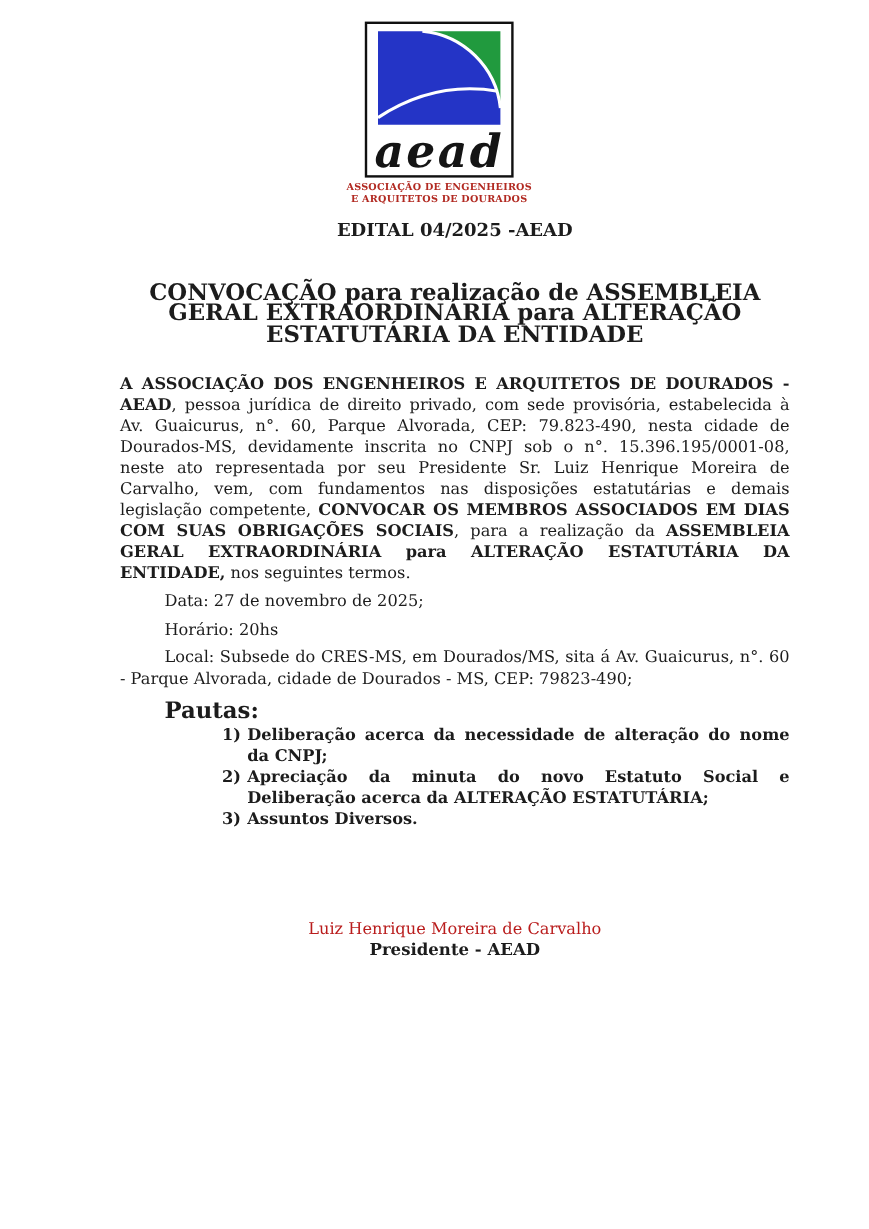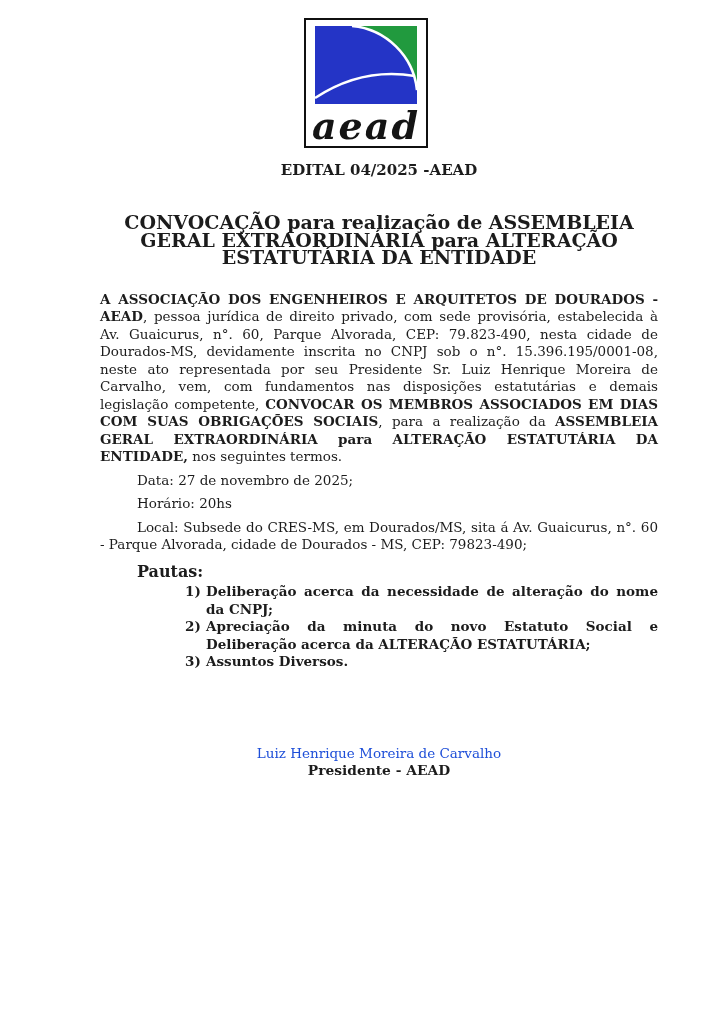--- a/index.html
+++ b/index.html
@@ -39,52 +39,56 @@
   .body-par {
     margin-top:24px; text-align:justify; font-size:13.5px; line-height:17.5px;
   }
   .b { font-weight:bold; }
 
   .detail-line {
     font-weight:normal; font-size:13.5px; line-height:17.5px;
     text-indent:37px; margin-top:6px; text-align:justify;
   }
   .agenda-label {
-    font-weight:bold; font-size:16px; line-height:17.5px;
+    font-weight:bold; font-size:19px; line-height:17.5px;
     text-indent:37px; margin-top:9px;
   }
   .agenda-list { margin:3px 0 0 85px; width:473px; }
   .agenda-item { display:flex; font-weight:bold; font-size:13.5px; line-height:17.5px; }
   .agenda-num { width:21px; flex:none; }
   .agenda-text { flex:1; text-align:justify; }
 
   .dateline { margin-top:26px; text-align:center; font-weight:bold; font-size:13.8px; }
 
   .sig-block { margin-top:74px; text-align:center; }
-  .sig-name { font-size:13.5px; color:#1d4ed8; line-height:17.5px; }
+  .sig-name { font-size:13.5px; color:#b91c1c; line-height:17.5px; }
   .sig-role { font-weight:bold; font-size:13.8px; line-height:17.5px; }
 </style>
 </head>
 <body>
 
 <div class="page">
   <div class="content">
 
     <div class="logo-wrap">
       <div class="logo-box">
         <span>
           <svg width="104" height="82" viewBox="0 0 104 82">
             <rect x="0" y="0" width="104" height="82" fill="#ffffff"></rect>
             <path d="M38 1 L103 1 L103 65 A72 72 0 0 0 38 1 Z" fill="var(--logo-green,#219a3e)"></path>
             <path d="M1 1 L38 1 A72 72 0 0 1 103 65 L103 79 L1 79 Z" fill="var(--logo-blue,#2434c6)"></path>
             <path d="M38 1 A72 72 0 0 1 103 65" fill="none" stroke="#ffffff" stroke-width="2.6"></path>
             <path d="M1 73 Q48 42 101 51" fill="none" stroke="#ffffff" stroke-width="2.6"></path>
           </svg>
         </span>
         <div class="logo-acronym">aead</div>
+      </div>
+      <div class="logo-caption">
+        <div>ASSOCIAÇÃO DE ENGENHEIROS</div>
+        <div>E ARQUITETOS DE DOURADOS</div>
       </div>
     </div>
 
     <div class="doc-title">EDITAL 04/2025 -AEAD</div>
 
     <div class="doc-subtitle">CONVOCAÇÃO para realização de ASSEMBLEIA GERAL EXTRAORDINÁRIA para ALTERAÇÃO ESTATUTÁRIA DA ENTIDADE</div>
 
     <div class="body-par"><span class="b">A ASSOCIAÇÃO DOS ENGENHEIROS E ARQUITETOS DE DOURADOS - AEAD</span><span>, pessoa jurídica de direito privado, com sede provisória, estabelecida à Av. Guaicurus, n°. 60, Parque Alvorada, CEP: 79.823-490, nesta cidade de Dourados-MS, devidamente inscrita no CNPJ sob o n°. 15.396.195/0001-08, neste ato representada por seu Presidente Sr. Luiz Henrique Moreira de Carvalho, vem, com fundamentos nas disposições estatutárias e demais legislação competente, </span><span class="b">CONVOCAR OS MEMBROS ASSOCIADOS EM DIAS COM SUAS OBRIGAÇÕES SOCIAIS</span><span>, para a realização da </span><span class="b">ASSEMBLEIA GERAL EXTRAORDINÁRIA para ALTERAÇÃO ESTATUTÁRIA DA ENTIDADE,</span><span> nos seguintes termos.</span></div>
 
     <div class="detail-line">Data: 27 de novembro de 2025;</div>

